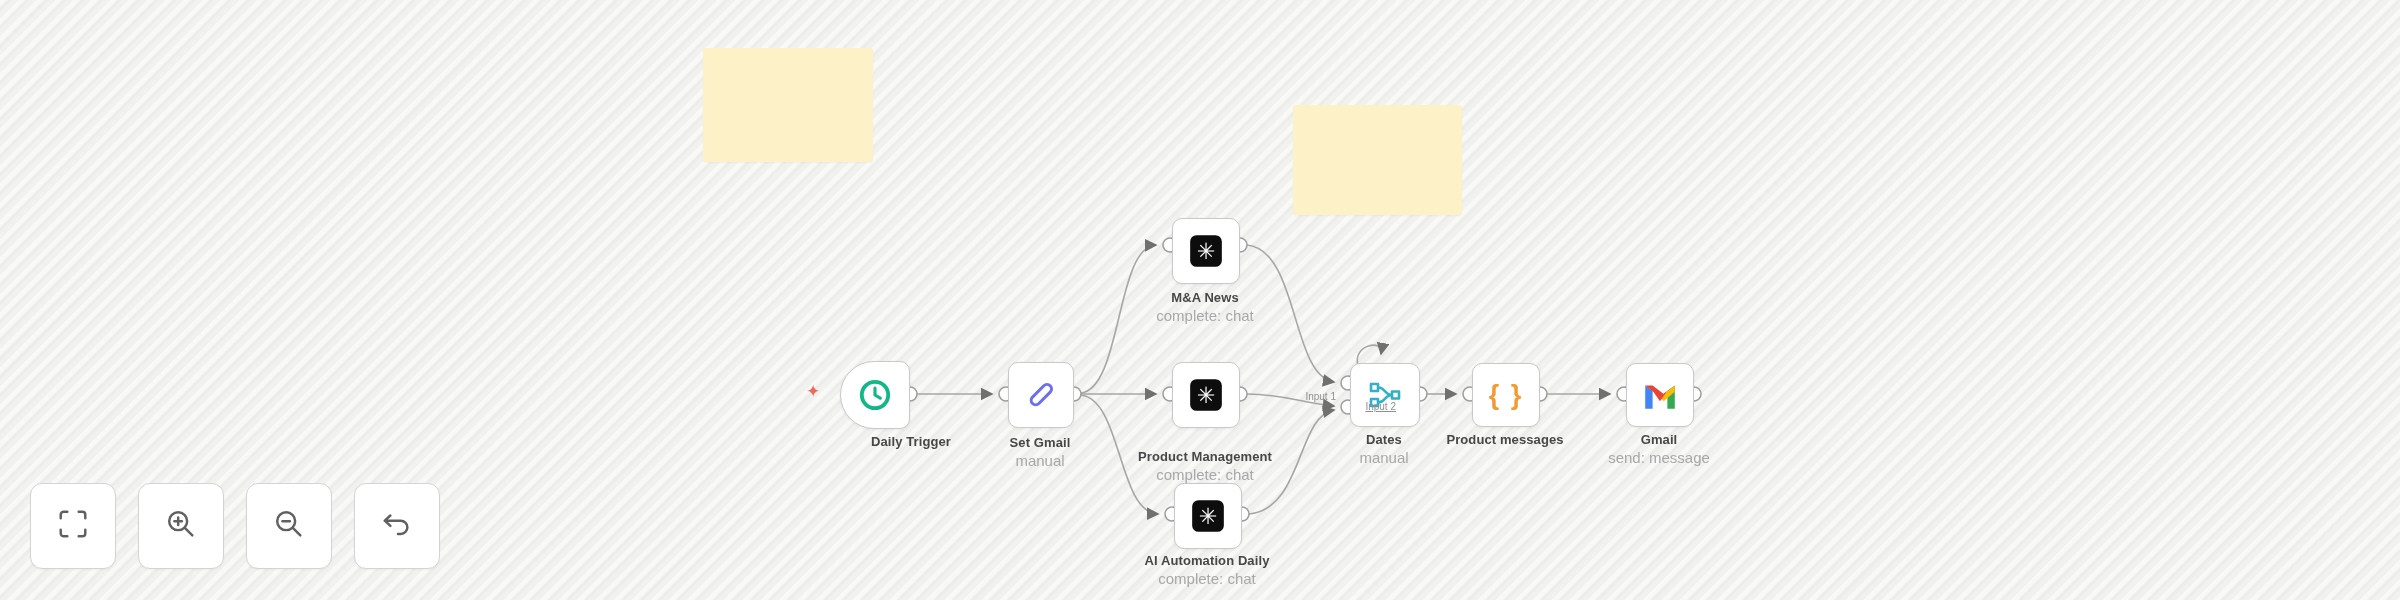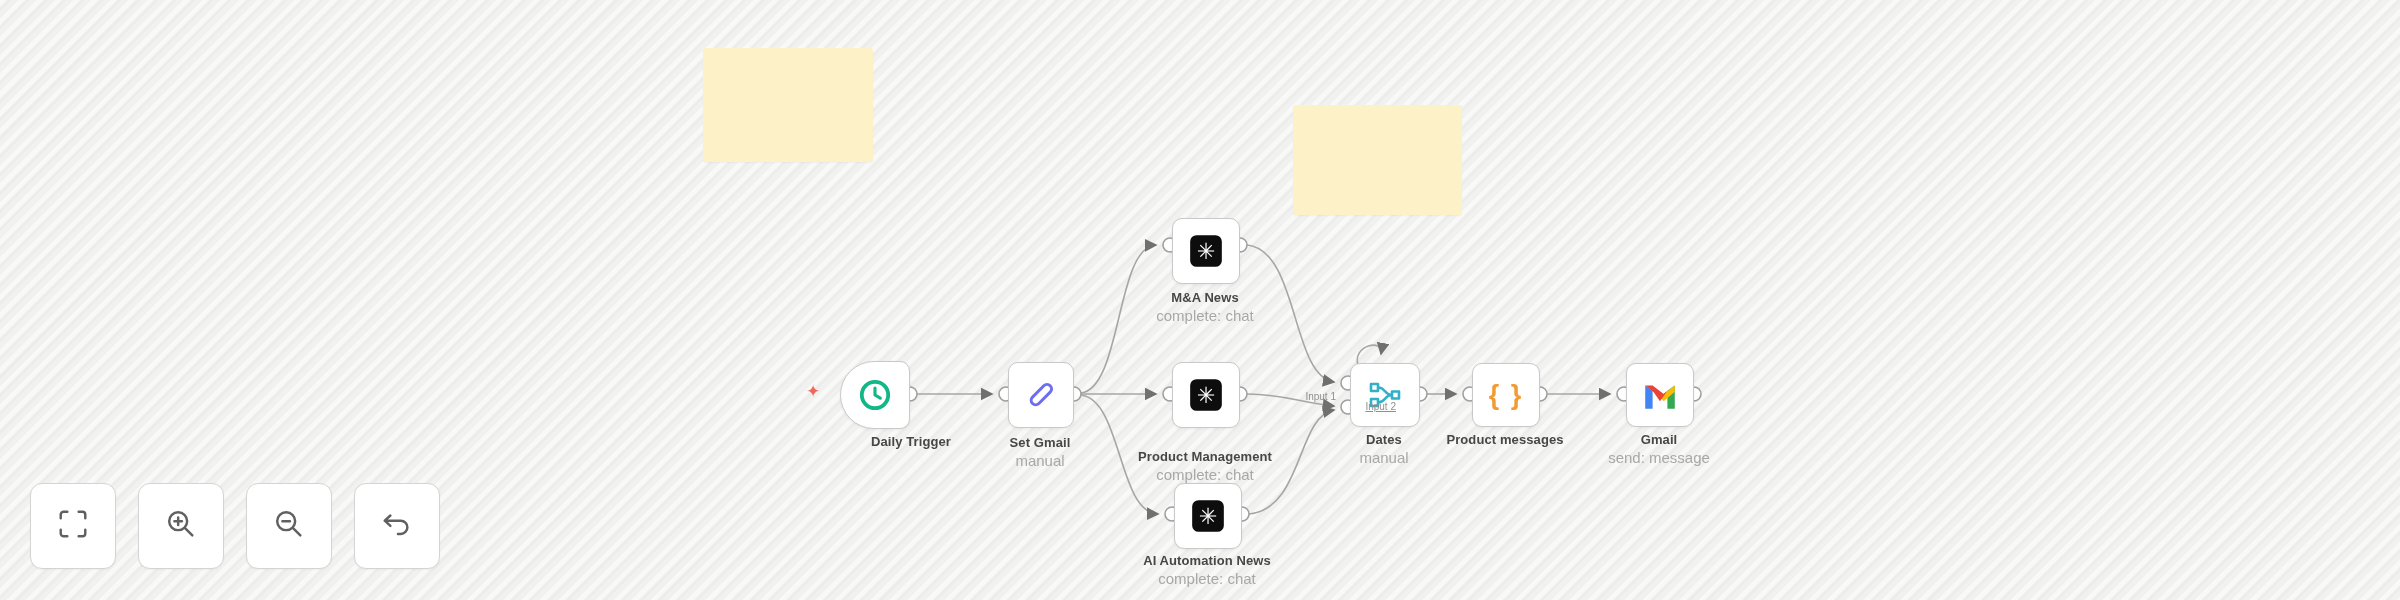--- a/index.html
+++ b/index.html
@@ -133,21 +133,21 @@
 
   <div class="node" style="left:1174px;top:483px;width:66px;height:64px;">
     <span class="nicon">
       <svg width="38" height="38" viewBox="0 0 36 36">
           <rect x="3" y="3" width="30" height="30" rx="6" fill="#0d0d0d"></rect>
           <text x="18" y="25.5" text-anchor="middle" font-size="21" fill="#ffffff">✳</text>
         </svg>
     </span>
   </div>
   <div class="nlabel" style="left:1207px;top:553px;">
-    <div class="lmain">AI Automation News</div>
+    <div class="lmain">AI Automation Daily</div>
     <div class="lsub">complete: chat</div>
   </div>
 
   <div class="node" style="left:1350px;top:363px;width:68px;height:62px;">
     <span class="nicon">
       <svg width="36" height="36" viewBox="0 0 36 36" fill="none" stroke="#31b0c7" stroke-width="2.6" stroke-linejoin="round">
         <rect x="4" y="7" width="7" height="7"></rect>
         <rect x="4" y="22" width="7" height="7"></rect>
         <rect x="25" y="14.5" width="7" height="7"></rect>
         <path d="M11 10.5 C 19 10.5 17 18 25 18 M11 25.5 C 19 25.5 17 18 25 18"></path>

